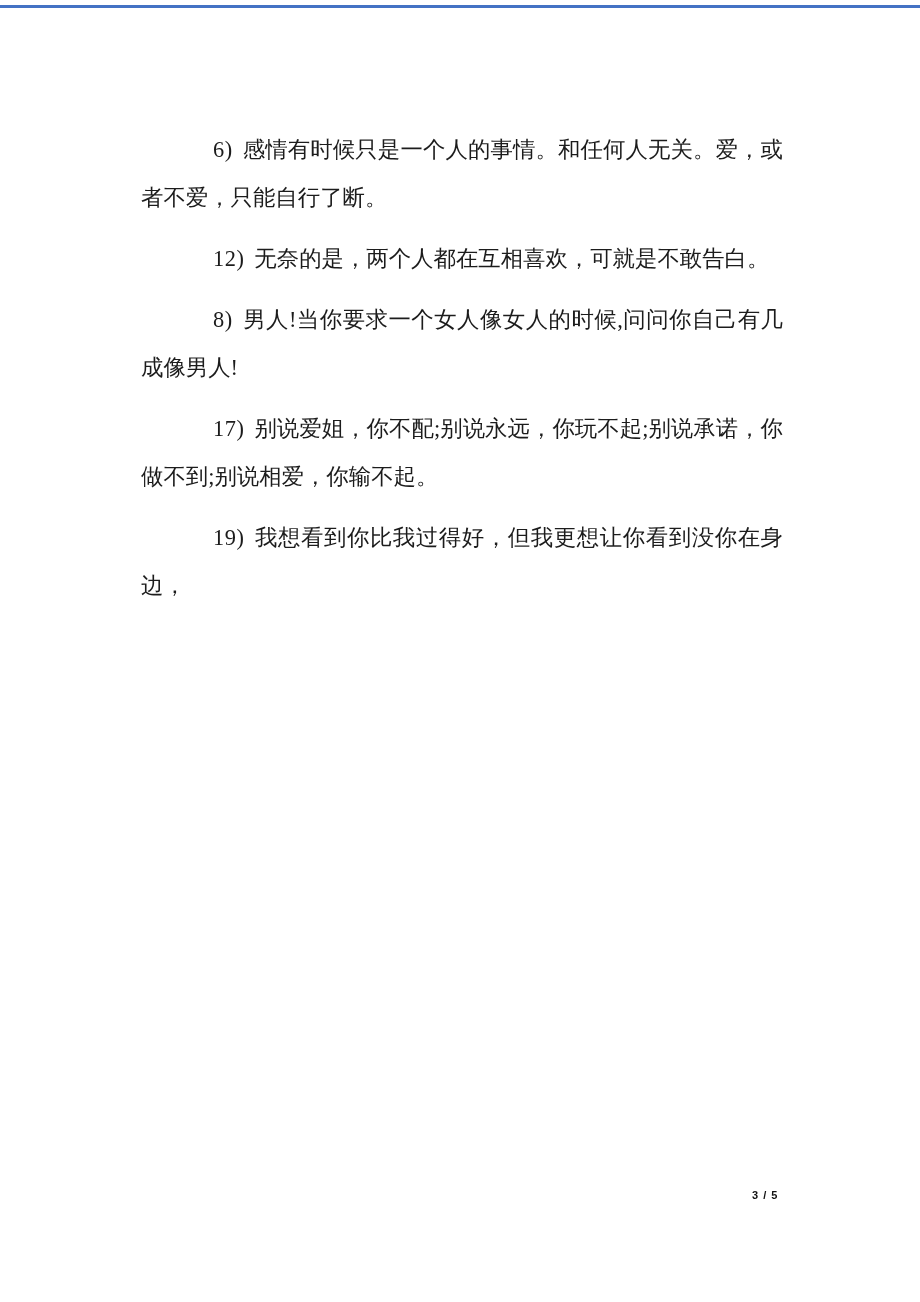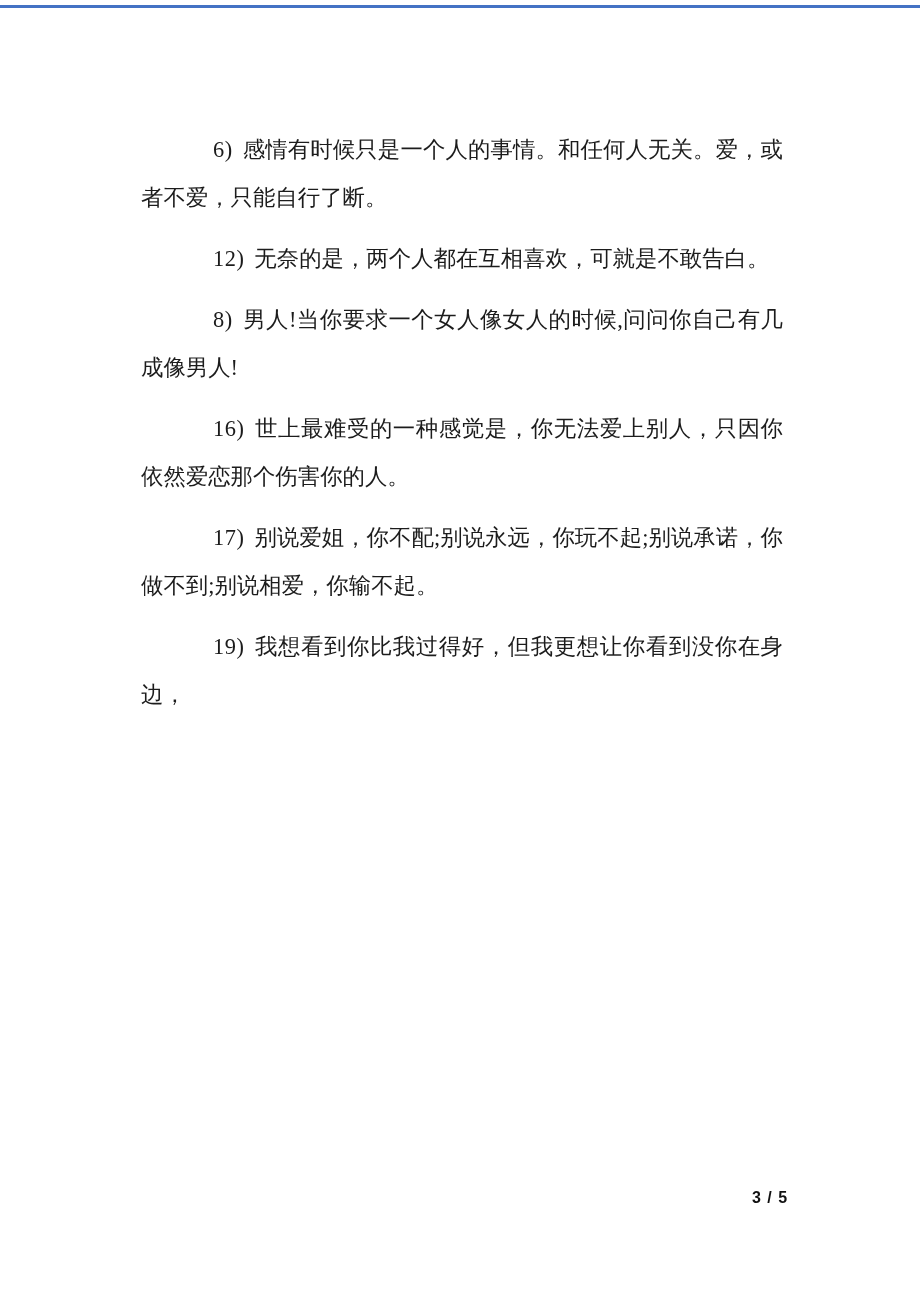--- a/index.html
+++ b/index.html
@@ -41,32 +41,31 @@
   .item-number {
     margin-right: 10px;
     letter-spacing: 0.5px;
   }
   .page-footer {
     position: absolute;
     left: 752px;
     top: 1189px;
     font-family: "Liberation Sans", "DejaVu Sans", sans-serif;
     font-weight: bold;
-    font-size: 16px;
+    font-size: 11px;
     color: #111111;
     letter-spacing: 1px;
   }
 </style>
 </head>
 <body>
 
 <div class="top-border" style="background: rgb(68, 114, 196);"></div>
 
 <main class="doc-body">
   <p><span class="item-number">6)</span><span>感情有时候只是一个人的事情。和任何人无关。爱，或者不爱，只能自行了断。</span></p>
   <p><span class="item-number">12)</span><span>无奈的是，两个人都在互相喜欢，可就是不敢告白。</span></p>
   <p><span class="item-number">8)</span><span>男人!当你要求一个女人像女人的时候,问问你自己有几成像男人!</span></p>
-  <p><span class="item-number">16)</span><span>世上最难受的一种感觉是，你无法爱上别人，只因你依然爱恋那个伤害你的人。</span></p>
   <p><span class="item-number">17)</span><span>别说爱姐，你不配;别说永远，你玩不起;别说承诺，你做不到;别说相爱，你输不起。</span></p>
   <p><span class="item-number">19)</span><span>我想看到你比我过得好，但我更想让你看到没你在身边，</span></p>
 </main>
 
 <div class="page-footer">3 / 5</div>
 
 </body></html>

